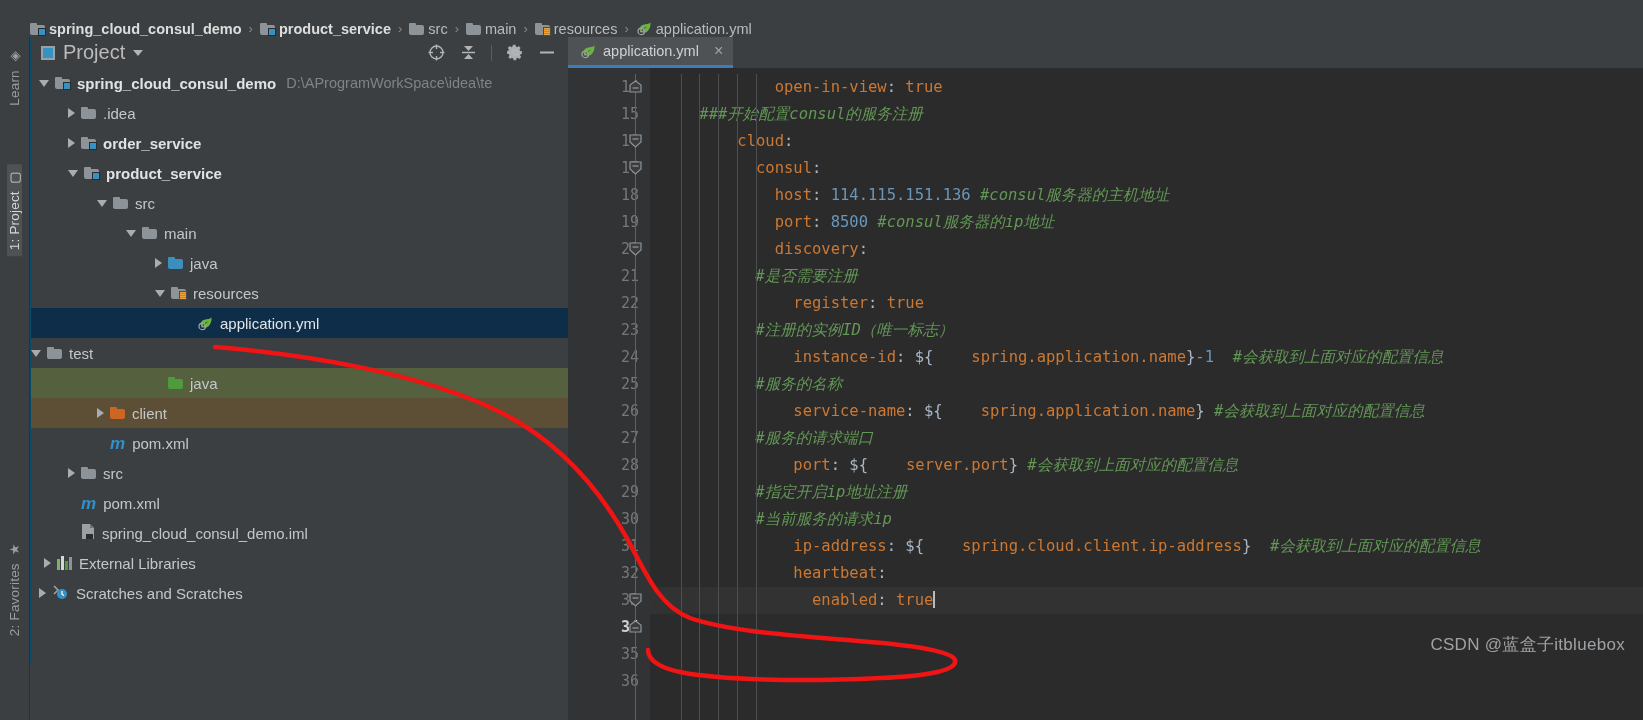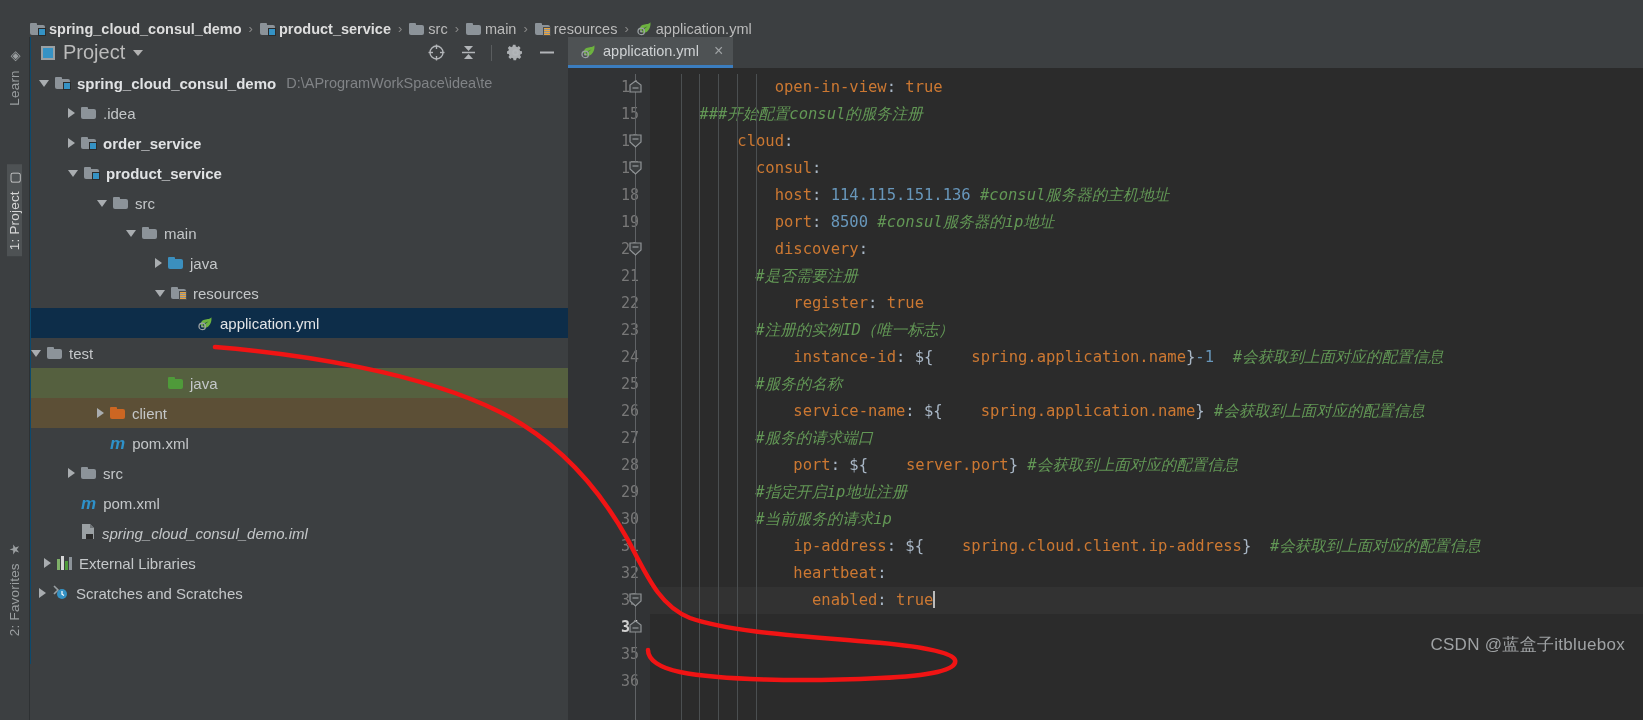--- a/index.html
+++ b/index.html
@@ -374,21 +374,21 @@
           <span class="ic ic-folder">
             <i></i>
           </span>
           <span class="lbl">src</span>
         </div>
         <div class="row" style="padding-left: 37px;">
           <span class="arrow none"></span>
           <span class="mvn">m</span>
           <span class="lbl">pom.xml</span>
         </div>
-        <div class="row" style="padding-left: 37px; font-style: italic;">
+        <div class="row" style="padding-left: 37px;">
           <span class="arrow none"></span>
           <span><svg width="14" height="17" viewBox="0 0 14 17">
               <path d="M1 1h8l4 4v11H1z" fill="#9aa0a3"></path>
               <path d="M9 1l4 4H9z" fill="#6f7477"></path>
               <rect x="5" y="11" width="7" height="5" fill="#2b2b2b"></rect>
             </svg></span>
           <span class="lbl">spring_cloud_consul_demo.iml</span>
         </div>
         <div class="row" style="padding-left: 13px;">
           <span class="arrow"></span>

